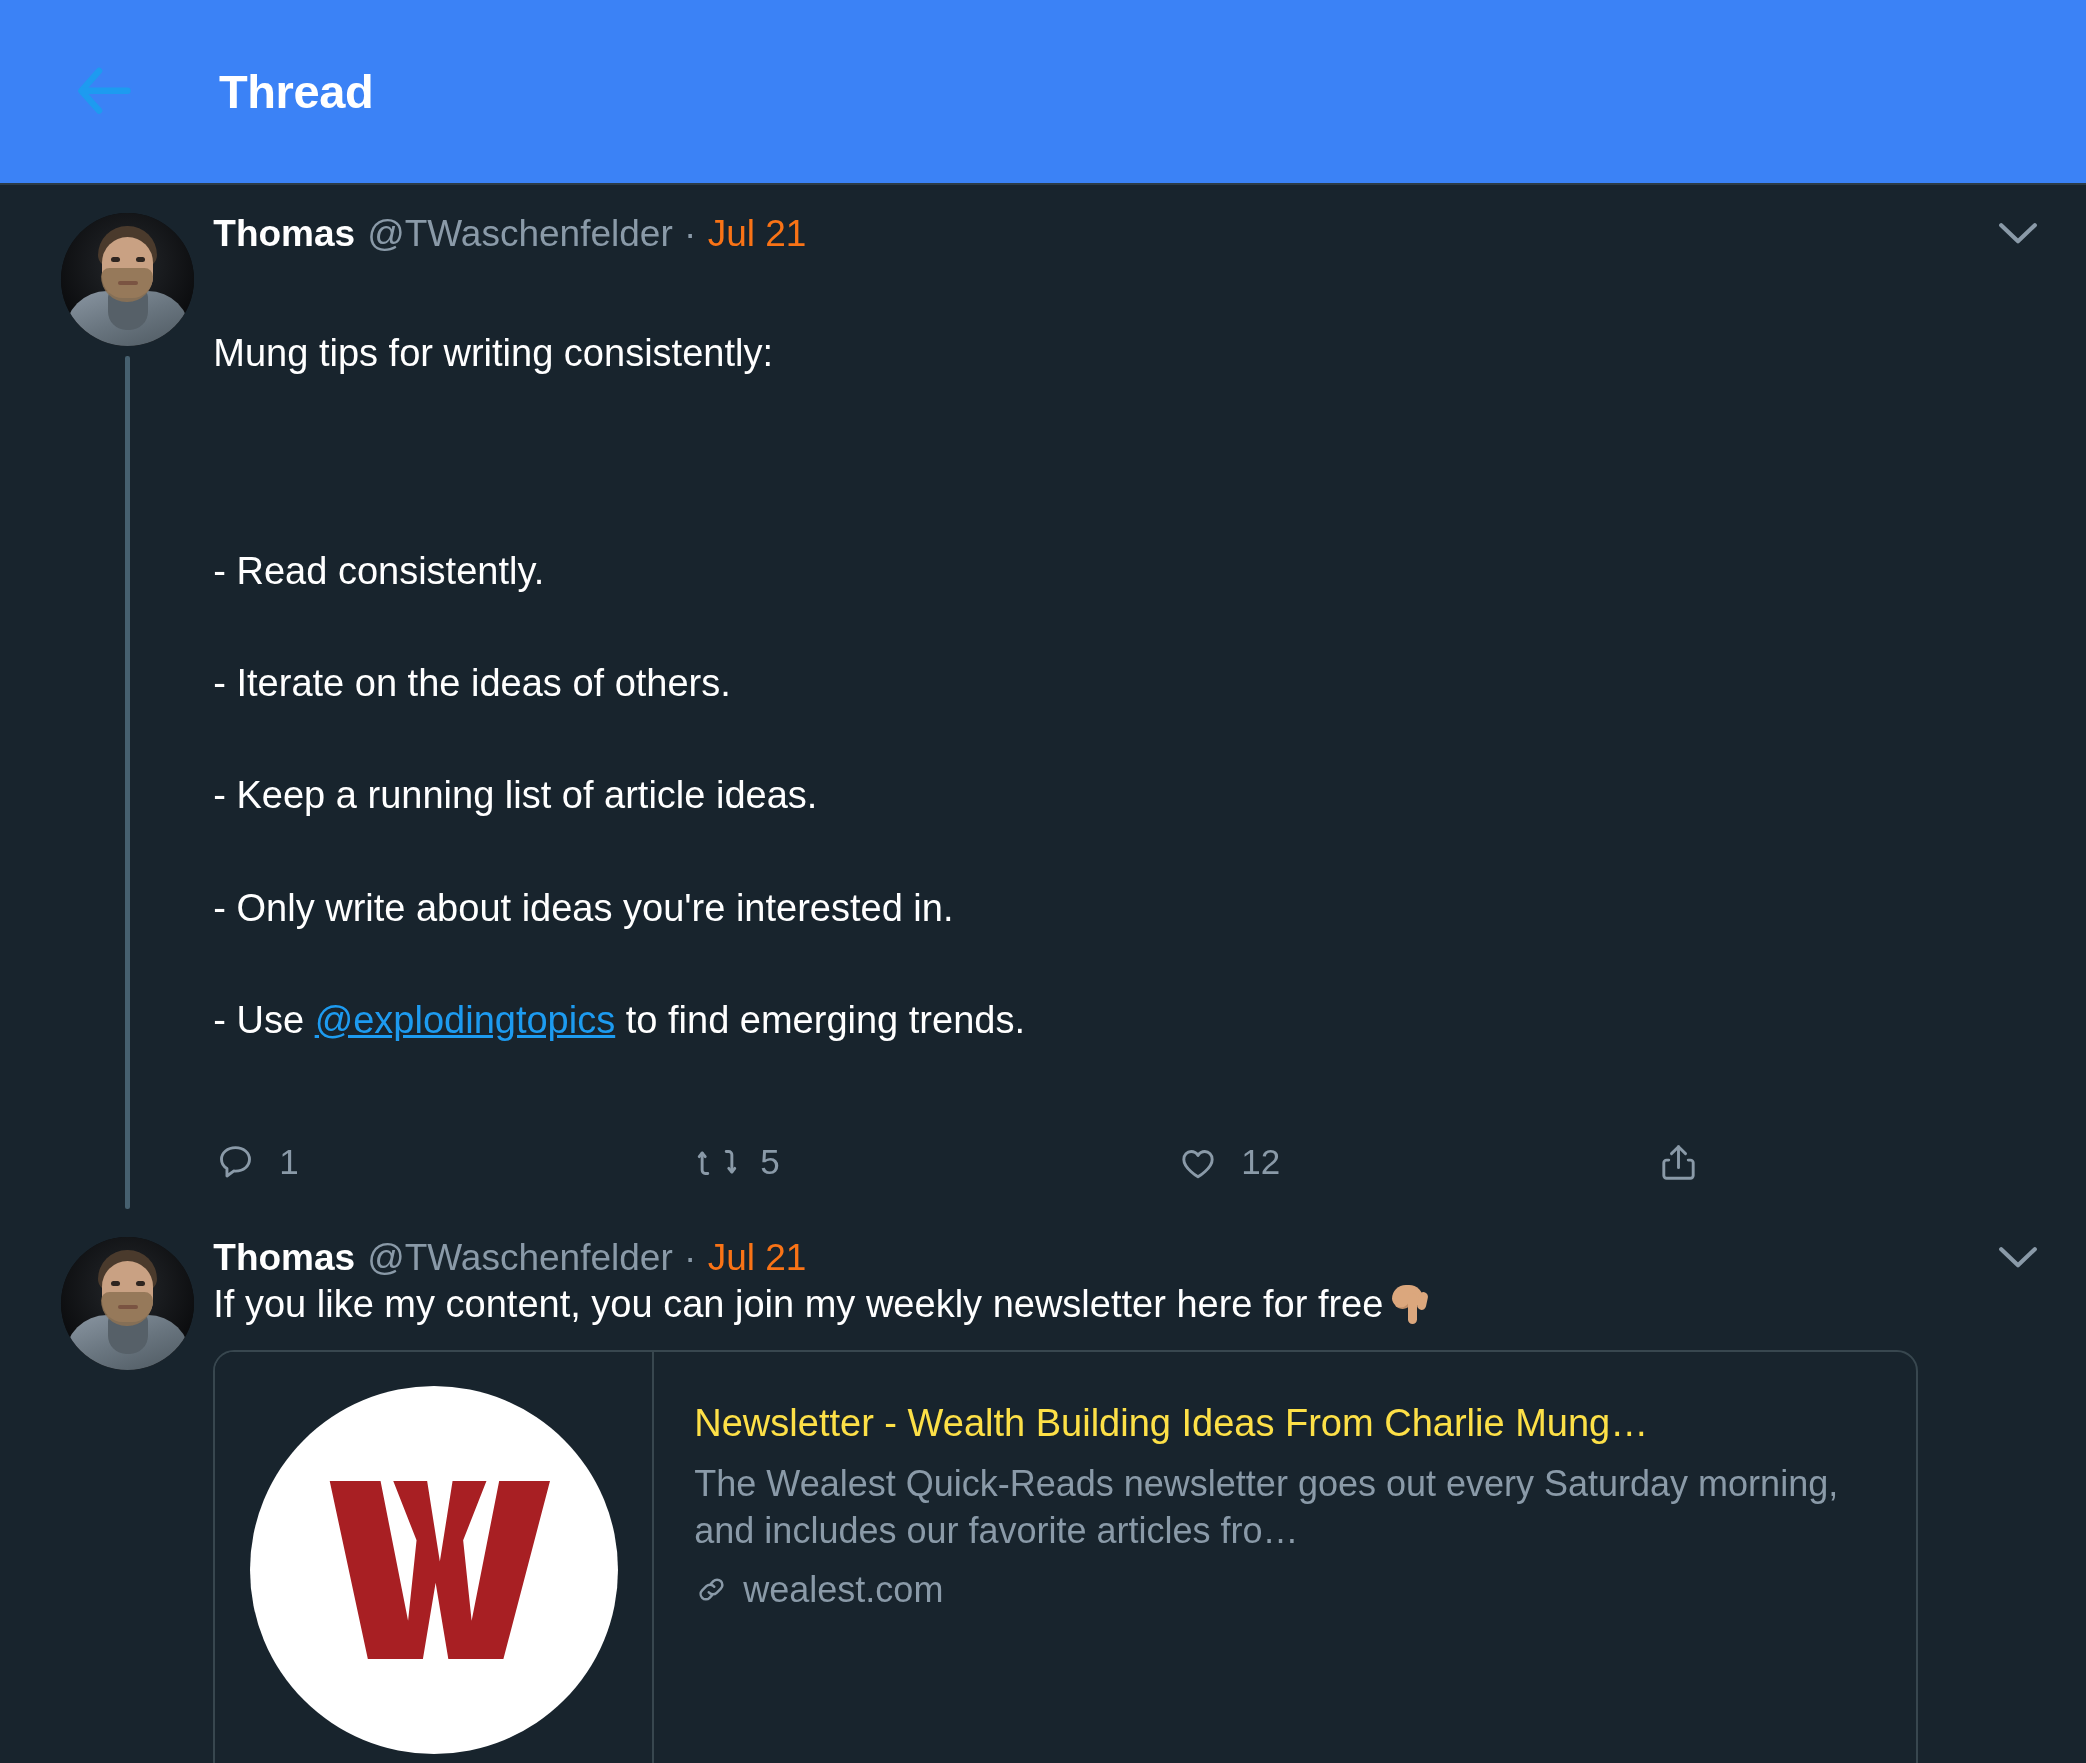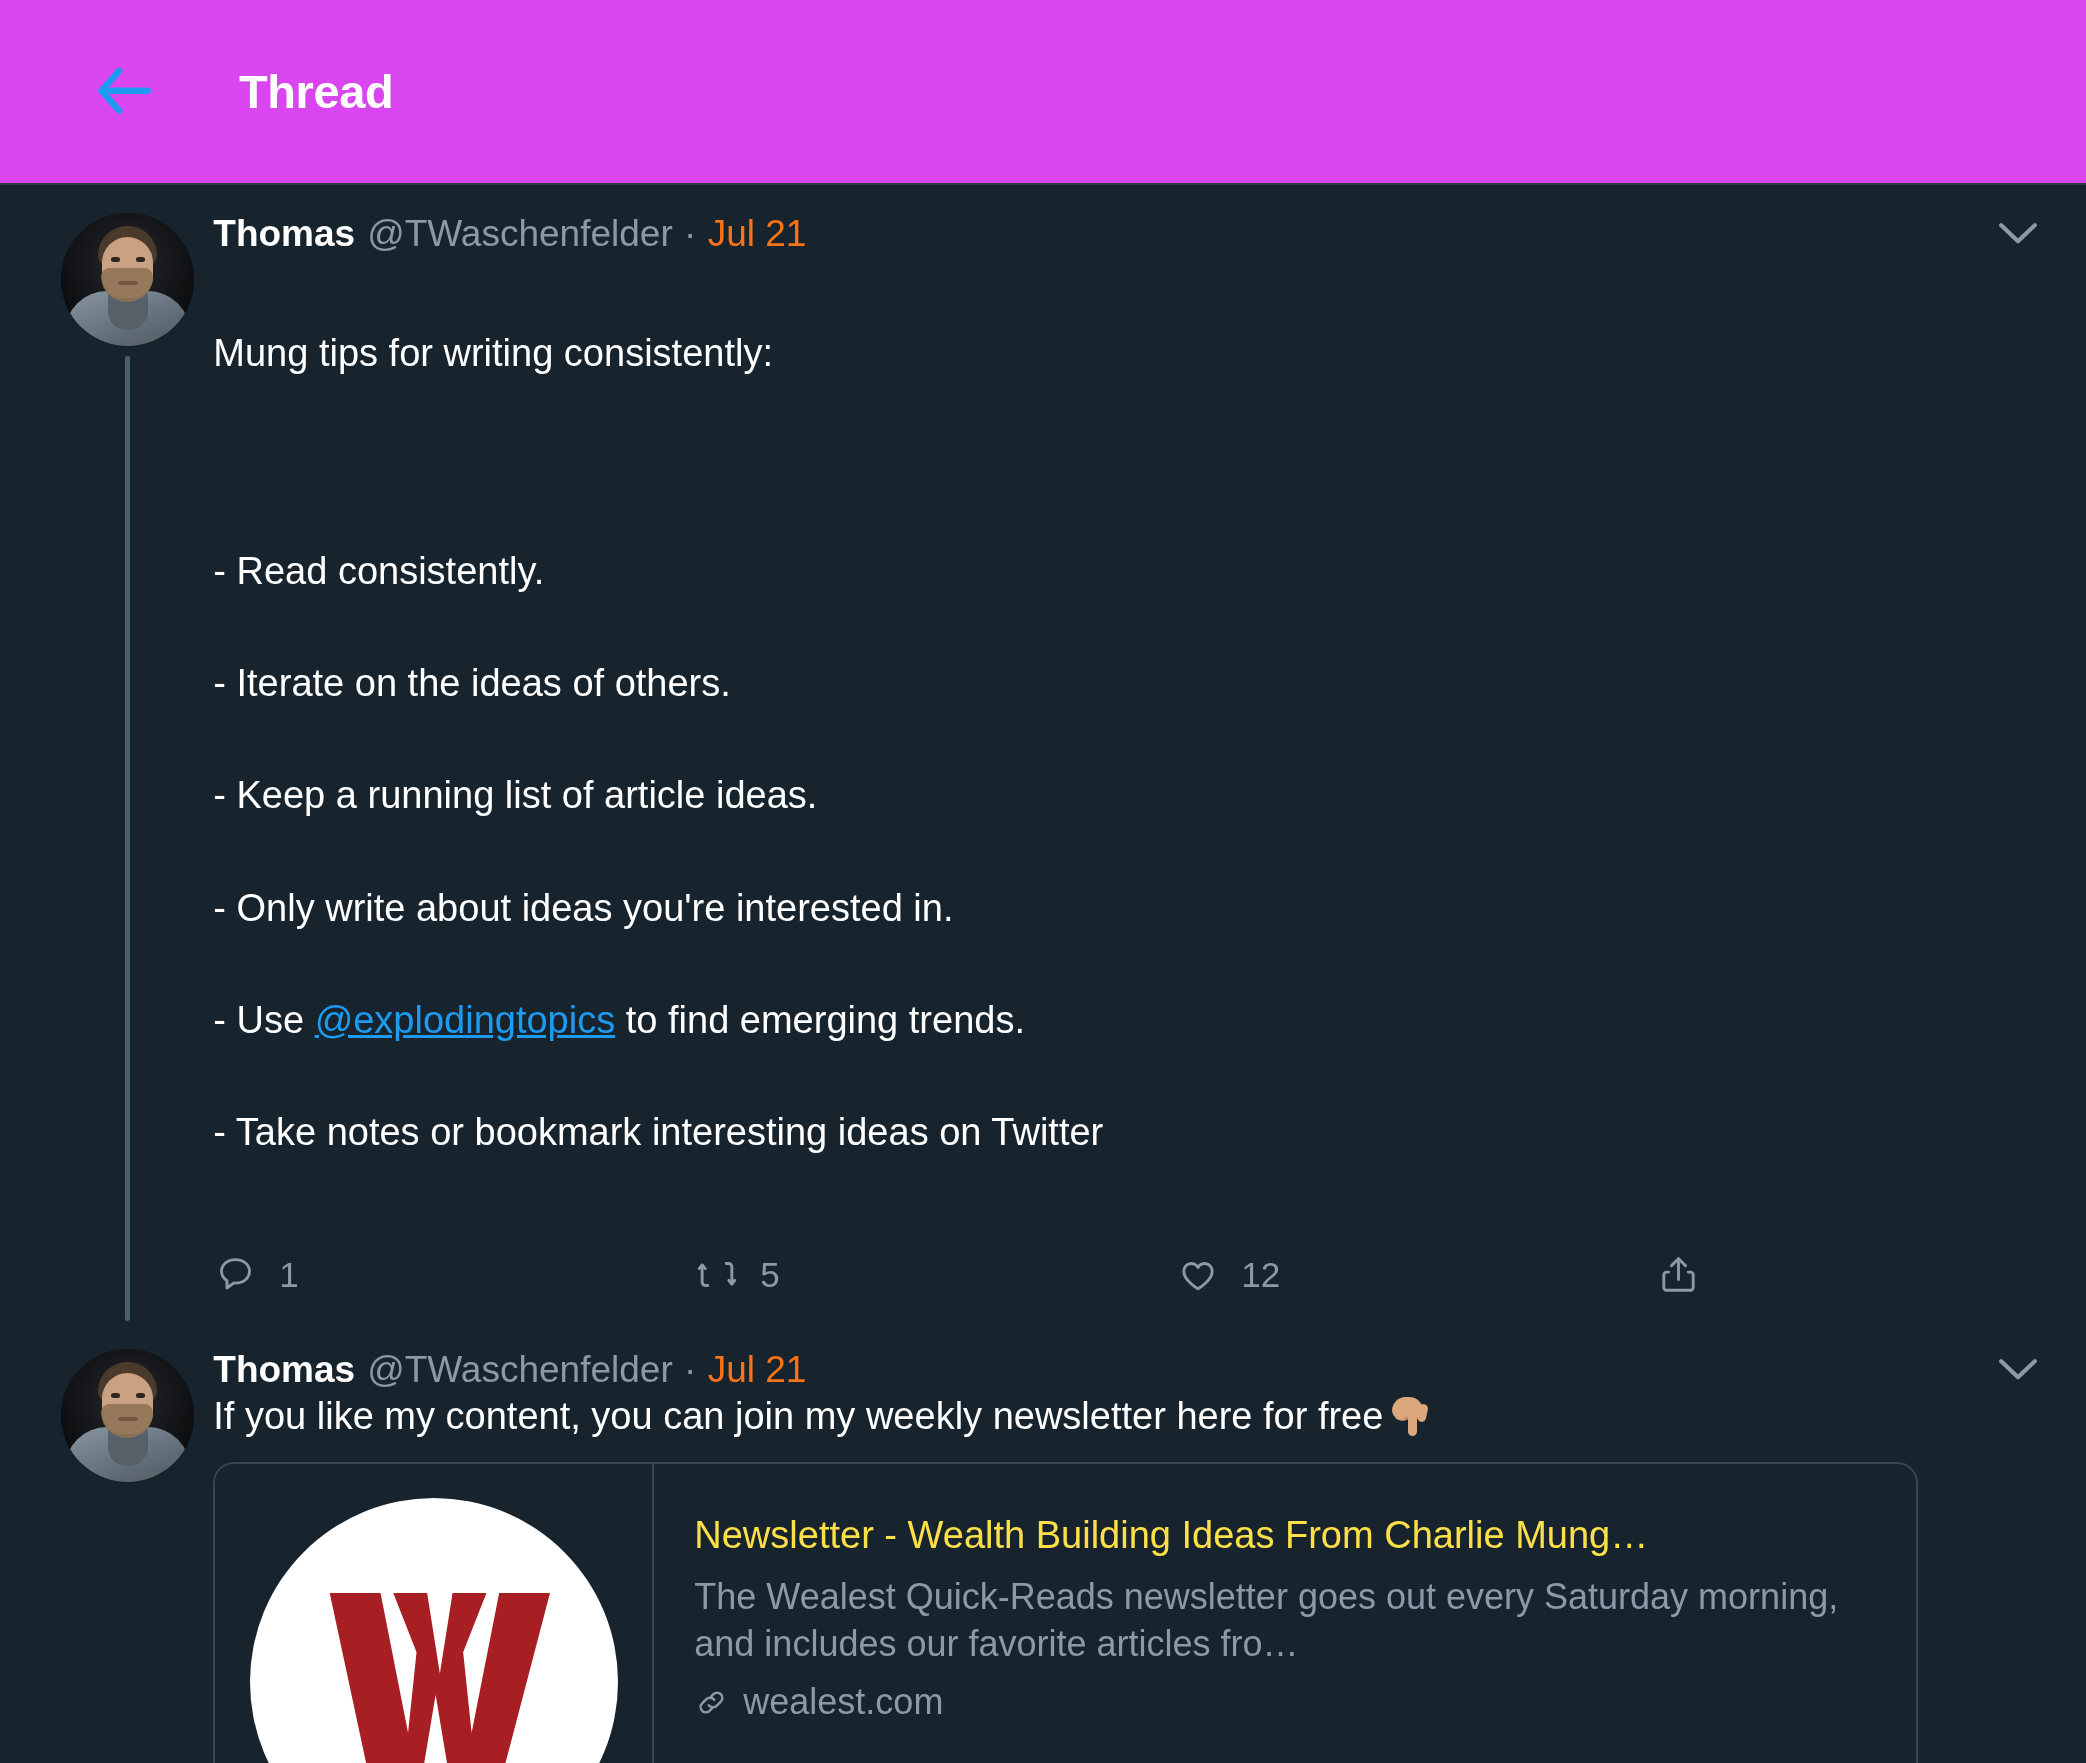--- a/index.html
+++ b/index.html
@@ -9,23 +9,23 @@
     background:#18242d;
     font-family:"Liberation Sans", sans-serif;
     overflow:hidden;
   }
 
   
   .header {
     height:185px;
     display:flex;
     align-items:center;
-    padding-left:82px;
+    padding-left:62px;
     border-bottom:2.1px solid #2c3b45;
-    background:#d946ef;
+    background:#3b82f6;
   }
   .back-btn {
     width:85px; height:85px;
     display:flex; align-items:center; justify-content:center;
     border-radius:50%;
     cursor:pointer;
     flex:0 0 auto;
   }
   .back-btn svg { display:block; }
   .header-title {
@@ -287,21 +287,20 @@
     </div>
 
     <div class="tweet-text">
       <span class="line">Mung tips for writing consistently:</span>
       <span class="blank"></span>
       <span class="line">- Read consistently.</span>
       <span class="line">- Iterate on the ideas of others.</span>
       <span class="line">- Keep a running list of article ideas.</span>
       <span class="line">- Only write about ideas you're interested in.</span>
       <span class="line"><span>- Use </span><span class="mention">@explodingtopics</span><span> to find emerging trends.</span></span>
-      <span class="line">- Take notes or bookmark interesting ideas on Twitter</span>
     </div>
 
     <div class="actions">
       <div class="action">
         <span class="icon-wrap">
           <svg width="41" height="41" viewBox="0 0 24 24" fill="none">
             <path d="M12 3.3c-4.7 0-8.2 3-8.2 6.8 0 2.2 1.2 4.2 3.2 5.4v4.4l3.9-2.9c.4.05.7.06 1.1.06 4.7 0 8.2-3 8.2-6.9S16.7 3.3 12 3.3z" stroke="#8a9aa8" stroke-width="1.7" stroke-linejoin="round"></path>
           </svg>
         </span>
         <span class="cnt">1</span>

